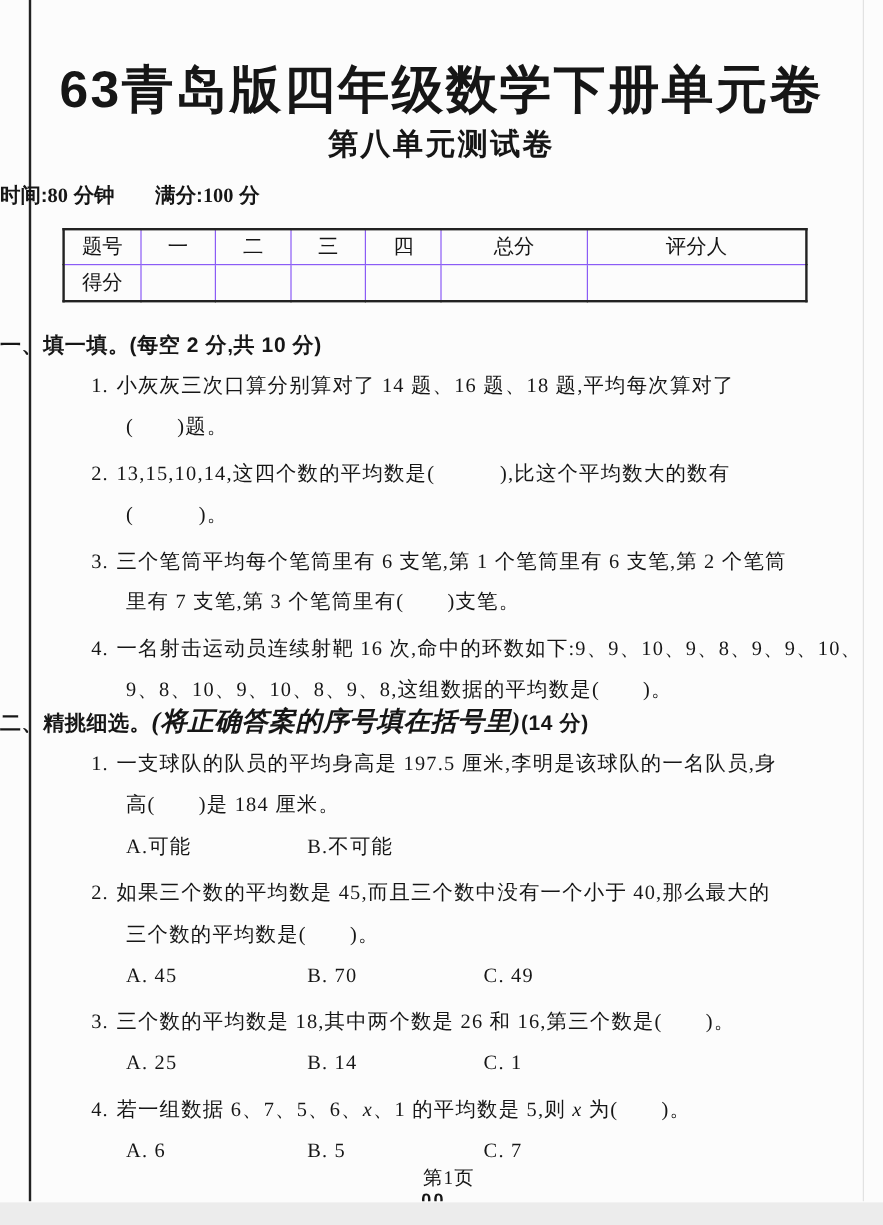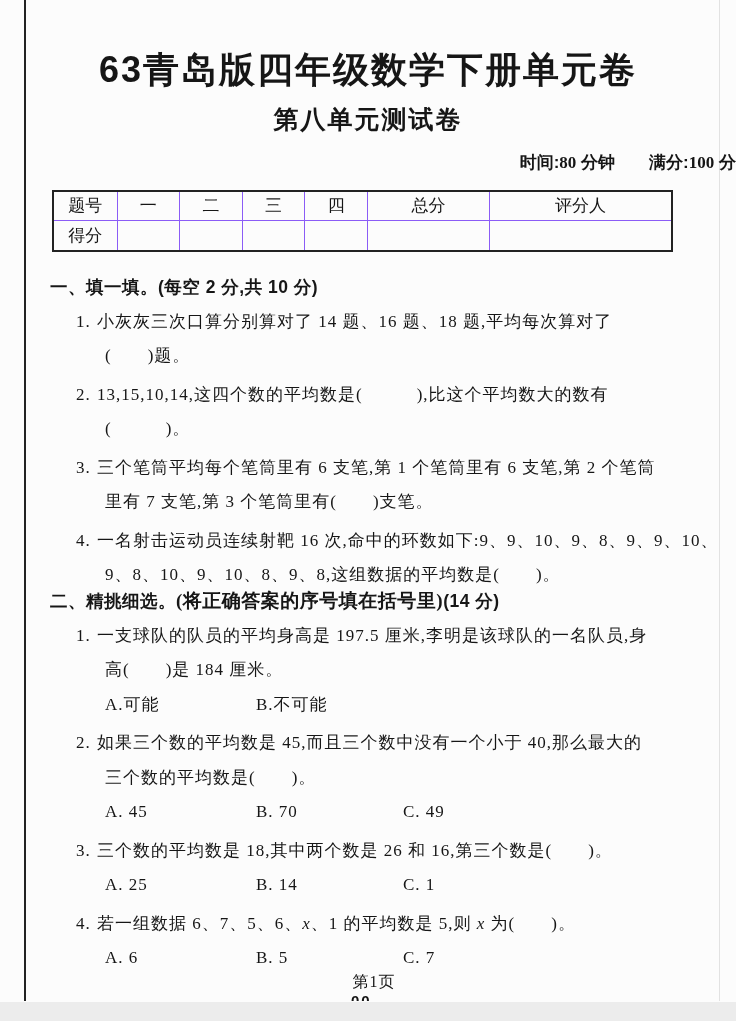--- a/index.html
+++ b/index.html
@@ -13,31 +13,31 @@
     color:#161616;
   }
   .left-rule { position:absolute; left:24px; top:0; width:2px; height:1001px; background:#222; }
   .right-rule { position:absolute; left:719px; top:0; width:1px; height:1001px; background:#e2e2e2; }
   .bottom-band { position:absolute; left:0; top:1002px; width:736px; height:19px; background:#ececec; }
 
   .doc-title {
     position:absolute; top:46px; left:0; width:736px;
     text-align:center;
     font-family:"Liberation Sans","DejaVu Sans",sans-serif;
-    font-weight:bold; font-size:36px; letter-spacing:2px;
+    font-weight:bold; font-size:43px; letter-spacing:2px;
   }
   .doc-subtitle {
     position:absolute; top:103px; left:0; width:736px;
     text-align:center;
     font-family:"Liberation Sans","DejaVu Sans",sans-serif;
     font-weight:bold; font-size:25px; letter-spacing:2px;
   }
   .meta-line {
     position:absolute; top:151px; left:0; width:736px;
-    text-align:right; font-size:17px; font-weight:bold;
+    text-align:left; font-size:17px; font-weight:bold;
   }
   .meta-label { font-family:"Liberation Sans","DejaVu Sans",sans-serif; }
   .meta-num { font-family:"Liberation Serif",serif; }
   .meta-gap { display:inline-block; width:34px; }
 
   table.score-table {
     position:absolute; top:190px; left:52px;
     width:621px; border-collapse:collapse;
     border:2px solid #222;
     font-size:17px;
@@ -48,27 +48,26 @@
     height:29px;
   }
   table.score-table tr.score-row td { height:31px; }
   table.score-table td.c0 { width:64px; }
 
   .section { position:absolute; left:0; width:736px; }
   .sec1 { top:270px; }
   .sec2 { top:584px; }
   .line { line-height:34.5px; font-size:17px; letter-spacing:1px; white-space:nowrap; }
   .sec-heading {
-    padding-left:50px;
     font-family:"Liberation Sans","DejaVu Sans",sans-serif;
     font-weight:bold; font-size:17.5px; letter-spacing:0.5px;
   }
   .sec-heading .note {
     font-family:"Liberation Serif",serif;
-    font-weight:600; font-size:19px;
+    font-style:italic; font-weight:600; font-size:22px;
   }
   .qline1 { padding-left:76px; }
   .qnum { display:inline-block; width:21px; }
   .qcont { padding-left:105px; }
   .opts { padding-left:105px; }
   .opt-a { display:inline-block; width:151px; }
   .opt-b { display:inline-block; width:147px; }
   .q + .q .qline1 { margin-top:4px; }
   .italic-x { font-style:italic; }
 

